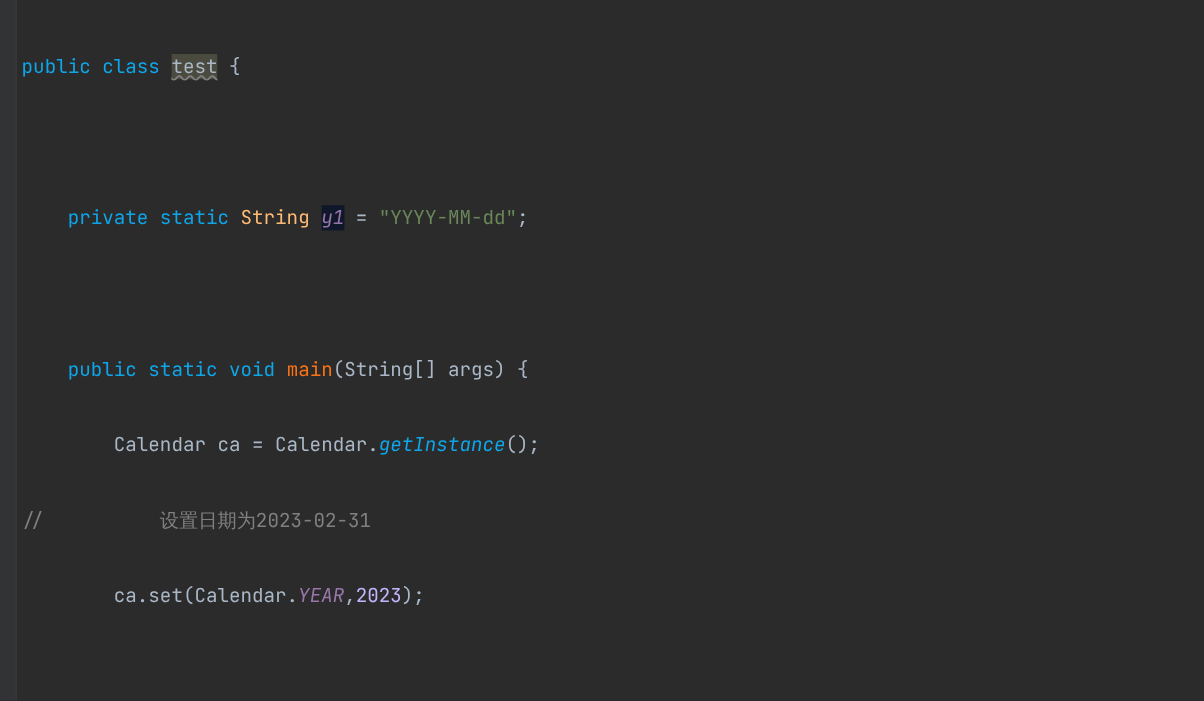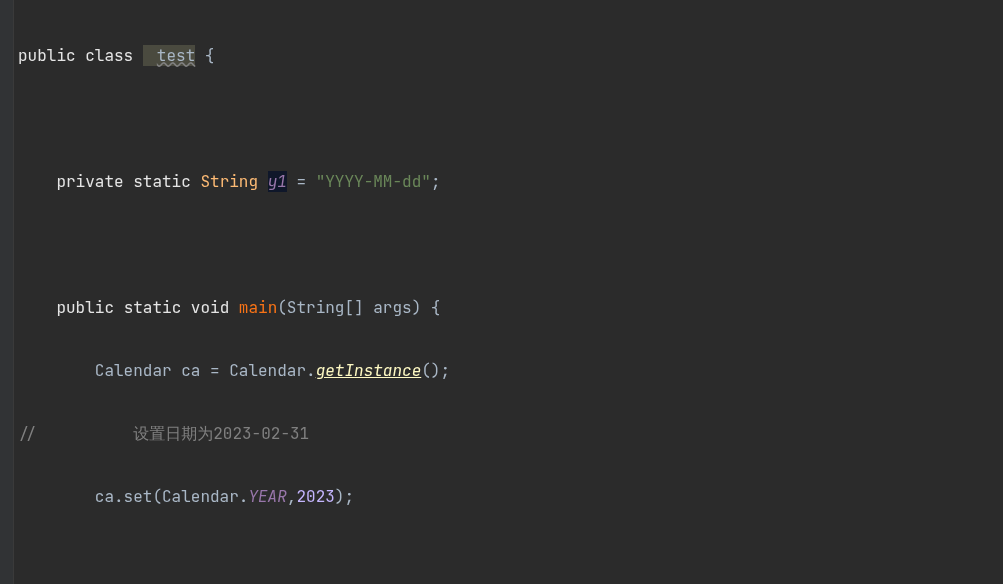--- a/index.html
+++ b/index.html
@@ -23,35 +23,34 @@
   }
   .code-area {
     position: absolute;
     left: 14px; top: 0; right: 0; bottom: 0;
     padding-top: 8px;
     padding-left: 4px;
     white-space: pre;
     cursor: text;
   }
   .line { display: block; height: 31.5px; position: relative; }
-  .kw { color: #e5e5e5; }
+  .kw { color: #0ea5e9; }
   .type { color: #fdba74; }
   .str { color: #6a8759; }
   .field-italic { color: #9876aa; font-style: italic; }
   .num { color: #c4b5fd; }
-  .method-italic { font-style: italic; color: #fef9c3; text-decoration: underline; }
+  .method-italic { font-style: italic; color: #0ea5e9; }
   .method-decl { color: #f97316; }
   .comment { color: #808080; }
   .punct { color: #a9b7c6; }
   .hl-test {
     background: #4a4a3f;
     text-decoration-line: underline;
     text-decoration-style: wavy;
     text-decoration-color: #808080;
-    padding-left: 14px;
   }
   .hl-y1 {
     background: #0f172a;
     font-style: italic;
     color: #9876aa;
   }
   @keyframes blink { 50% { opacity: 0; } }
 </style>
 </head>
 <body>

